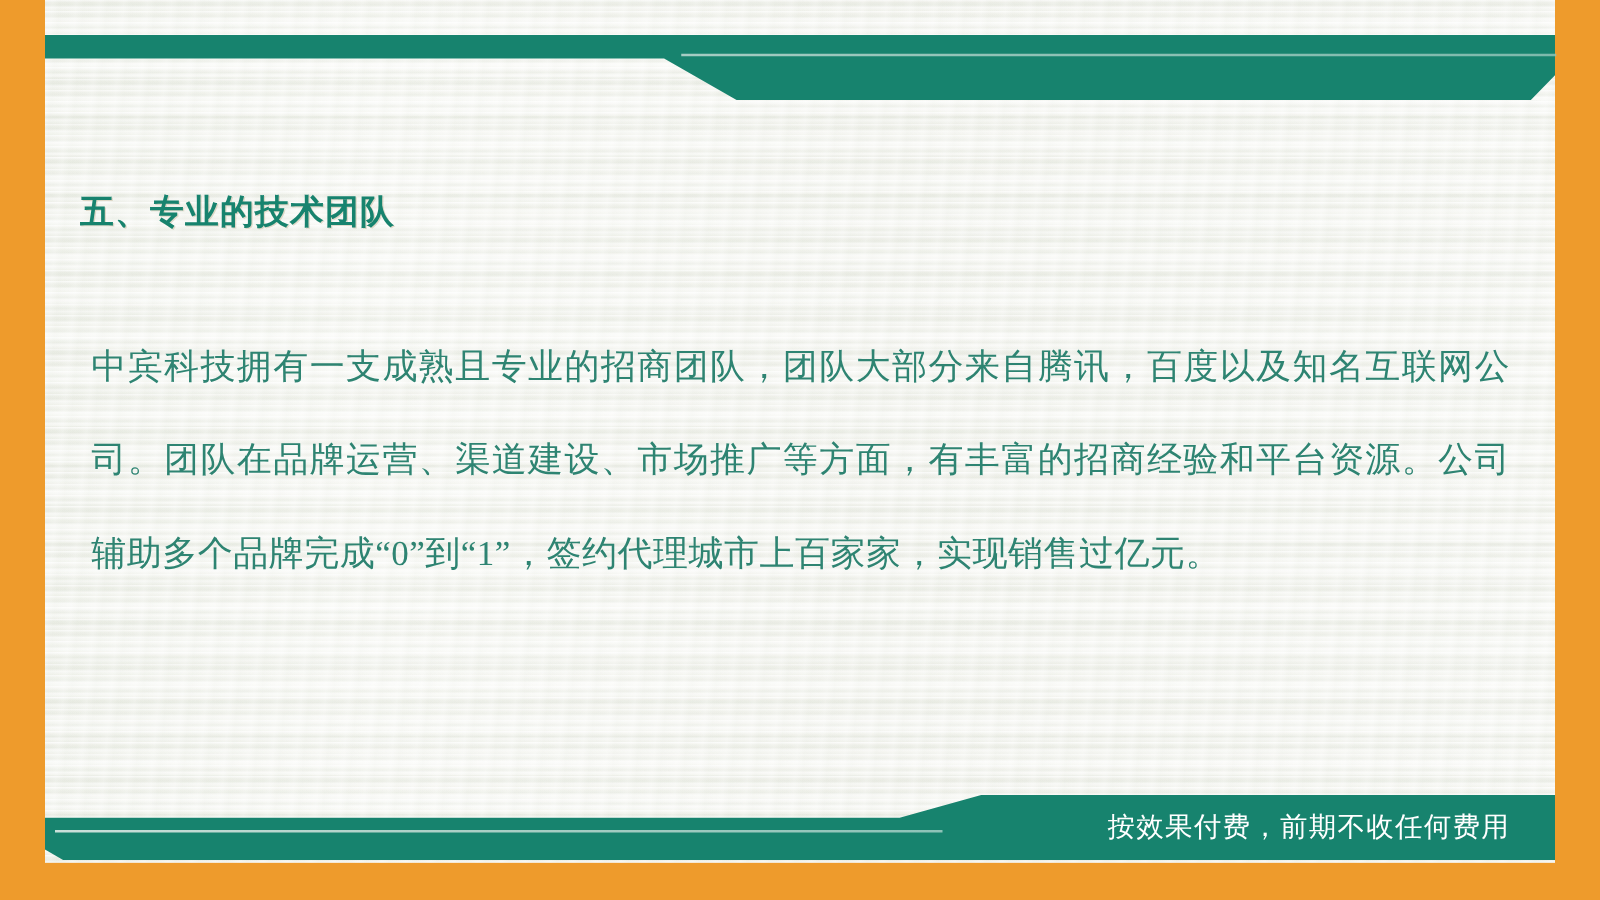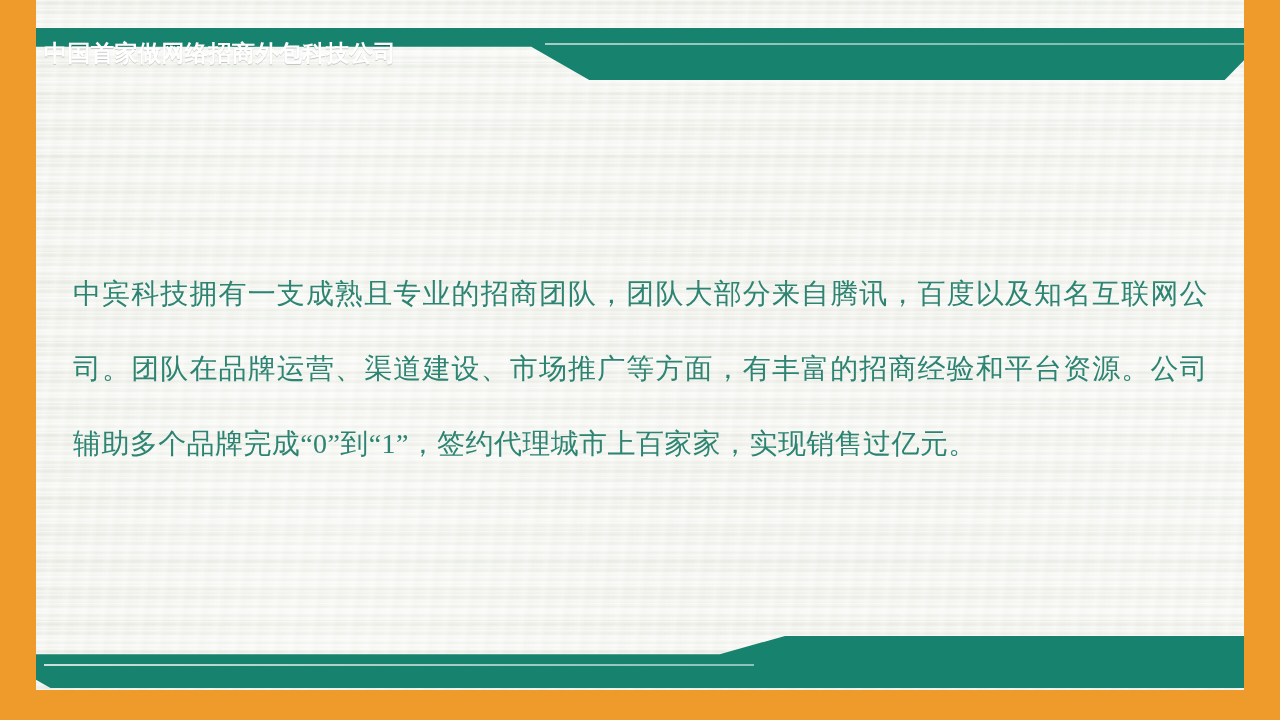--- a/index.html
+++ b/index.html
@@ -176,21 +176,22 @@
 </style>
 </head>
 <body>
 
 <div id="slide">
 
   <div id="paper"></div>
 
   <div id="header-band"></div>
   <div id="header-rule"></div>
-  <div id="header-title">中国首家做网络招商外包科技公司</div>
 
+  <h1 id="section-title">五、专业的技术团队</h1>
 
   <p id="body-copy">中宾科技拥有一支成熟且专业的招商团队，团队大部分来自腾讯，百度以及知名互联网公司。团队在品牌运营、渠道建设、市场推广等方面，有丰富的招商经验和平台资源。公司辅助多个品牌完成“0”到“1”，签约代理城市上百家家，实现销售过亿元。</p>
 
   <div id="footer-band"></div>
   <div id="footer-rule"></div>
+  <div id="footer-text">按效果付费，前期不收任何费用</div>
 
 </div>
 
 </body></html>

